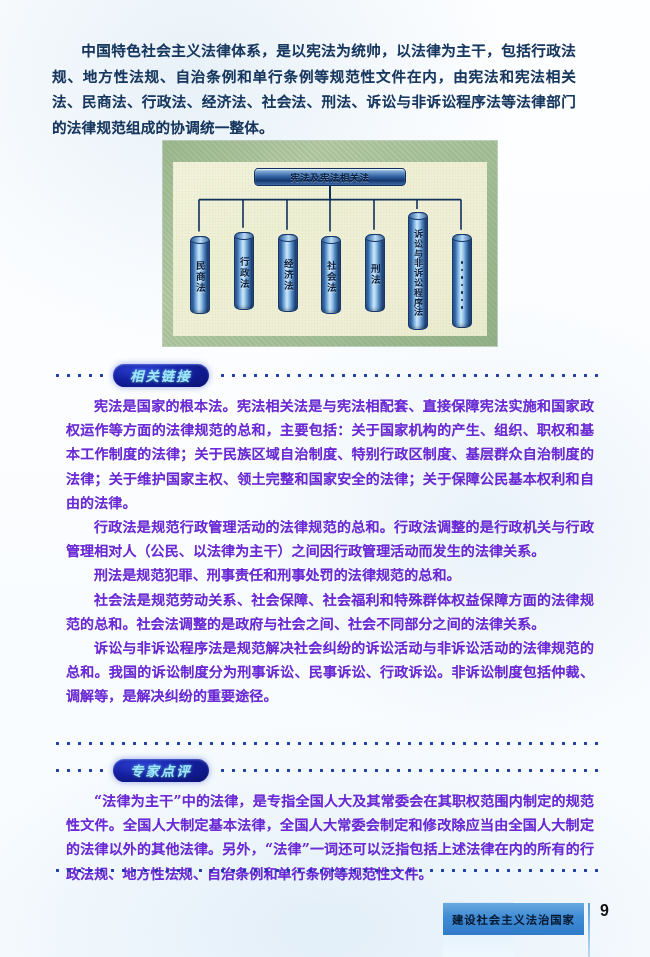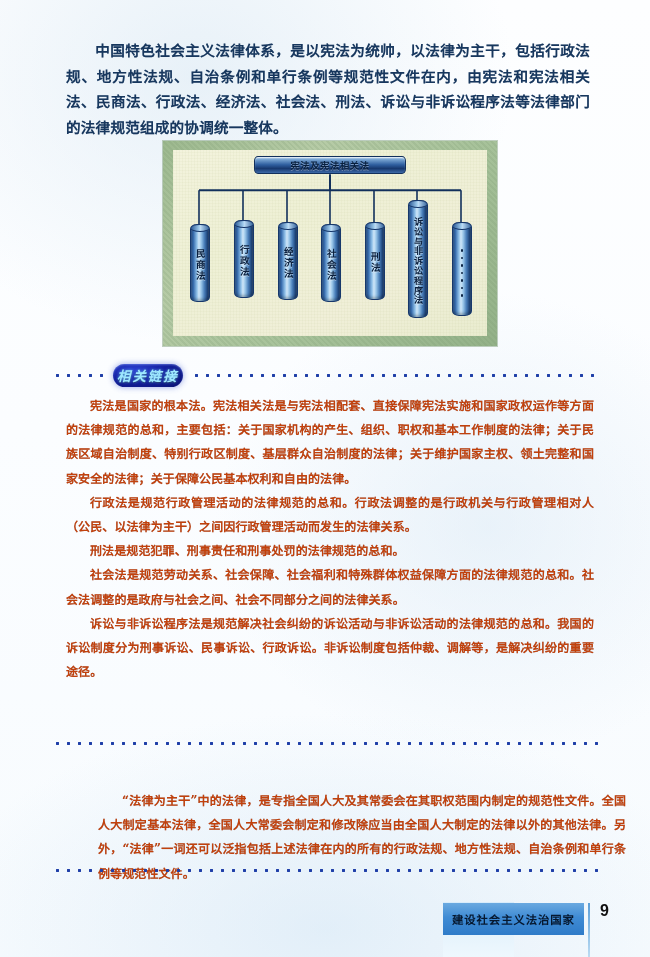--- a/index.html
+++ b/index.html
@@ -29,42 +29,42 @@
   }
   .page {
     position: absolute;
     inset: 0;
     padding: 0;
   }
 
   
   .intro {
     position: absolute;
-    left: 66px;
+    left: 52px;
     top: 38px;
     width: 524px;
     font-size: 14.6px;
     line-height: 25.5px;
     text-align: justify;
     text-justify: inter-ideograph;
     letter-spacing: 0.2px;
     text-indent: 2em;
     font-weight: 600;
     color: #17375e;
     text-shadow: 0 0 0.4px rgba(23,55,94,0.35);
   }
 
   
   .diagram-wrap {
     position: absolute;
     left: 163px;
     top: 141px;
     width: 334px;
     height: 205px;
-    padding: 9px 10px 10px 10px;
+    padding: 21px 10px 10px 10px;
     background:
       repeating-linear-gradient(45deg, rgba(120,150,110,0.18) 0 2px, rgba(255,255,255,0) 2px 4px),
       linear-gradient(135deg, #9db98f 0%, #b6cba6 30%, #a7c29a 60%, #93b188 100%);
     box-shadow: 0 0 0 1px rgba(130,160,125,0.5);
   }
   .diagram {
     position: relative;
     width: 100%;
     height: 100%;
     background:
@@ -152,21 +152,21 @@
     background-image: radial-gradient(circle, #1f3fa8 0 1.4px, rgba(255,255,255,0) 1.6px);
     background-size: 11px 3px;
     background-repeat: repeat-x;
     background-position: 0 50%;
   }
   .dot-run.left  { width: 55px; }
   .dot-run.right { flex: 1 1 auto; margin-left: 8px; }
   .pill {
     flex: 0 0 auto;
     height: 23px;
-    padding: 0 4px;
+    padding: 0 17px;
     border-radius: 12px;
     background: radial-gradient(ellipse at 30% 25%, #2b3fd0 0%, #141fa0 45%, #0a116e 100%);
     color: #9fe8ff;
     font-size: 13.4px;
     font-weight: 700;
     font-style: italic;
     letter-spacing: 2px;
     display: flex;
     align-items: center;
     justify-content: center;
@@ -174,26 +174,26 @@
     box-shadow: 0 0 6px rgba(30,60,200,0.45), inset 0 1px 2px rgba(140,170,255,0.5);
     text-shadow: 0 0 3px rgba(120,220,255,0.85), 0 1px 1px rgba(0,0,0,0.5);
     font-family: "DejaVu Serif", "Liberation Serif", serif;
   }
 
   
   .body-block {
     position: absolute;
     left: 66px;
     width: 528px;
-    font-size: 12px;
+    font-size: 14px;
     line-height: 24.2px;
     text-align: justify;
     text-justify: inter-ideograph;
     font-weight: 600;
-    color: #c2410c;
+    color: #6d28d9;
     letter-spacing: 0.1px;
     text-shadow: 0 0 0.4px rgba(26,60,104,0.3);
   }
   .body-block p {
     margin: 0;
     text-indent: 2em;
   }
 
   
   .rule {
@@ -325,22 +325,27 @@
   <div class="body-block" style="top:394px;">
     <p>宪法是国家的根本法。宪法相关法是与宪法相配套、直接保障宪法实施和国家政权运作等方面的法律规范的总和，主要包括：关于国家机构的产生、组织、职权和基本工作制度的法律；关于民族区域自治制度、特别行政区制度、基层群众自治制度的法律；关于维护国家主权、领土完整和国家安全的法律；关于保障公民基本权利和自由的法律。</p>
     <p>行政法是规范行政管理活动的法律规范的总和。行政法调整的是行政机关与行政管理相对人（公民、以法律为主干）之间因行政管理活动而发生的法律关系。</p>
     <p>刑法是规范犯罪、刑事责任和刑事处罚的法律规范的总和。</p>
     <p>社会法是规范劳动关系、社会保障、社会福利和特殊群体权益保障方面的法律规范的总和。社会法调整的是政府与社会之间、社会不同部分之间的法律关系。</p>
     <p>诉讼与非诉讼程序法是规范解决社会纠纷的诉讼活动与非诉讼活动的法律规范的总和。我国的诉讼制度分为刑事诉讼、民事诉讼、行政诉讼。非诉讼制度包括仲裁、调解等，是解决纠纷的重要途径。</p>
   </div>
 
   <div class="rule" style="top:742px;"></div>
 
-
-  <div class="body-block" style="top:789px;margin-left:32px;">
+  <div class="sec-head" style="top:758px;">
+    <span class="dot-run left"></span>
+    <span class="pill">专家点评</span>
+    <span class="dot-run right"></span>
+  </div>
+
+  <div class="body-block" style="top:789px;">
     <p>“法律为主干”中的法律，是专指全国人大及其常委会在其职权范围内制定的规范性文件。全国人大制定基本法律，全国人大常委会制定和修改除应当由全国人大制定的法律以外的其他法律。另外，“法律”一词还可以泛指包括上述法律在内的所有的行政法规、地方性法规、自治条例和单行条例等规范性文件。</p>
   </div>
 
   <div class="rule" style="top:869px;"></div>
 
   <div class="footer-panel"></div>
   <div class="footer-tab">建设社会主义法治国家</div>
   <div class="footer-divider"></div>
   <div class="page-num">9</div>
 

